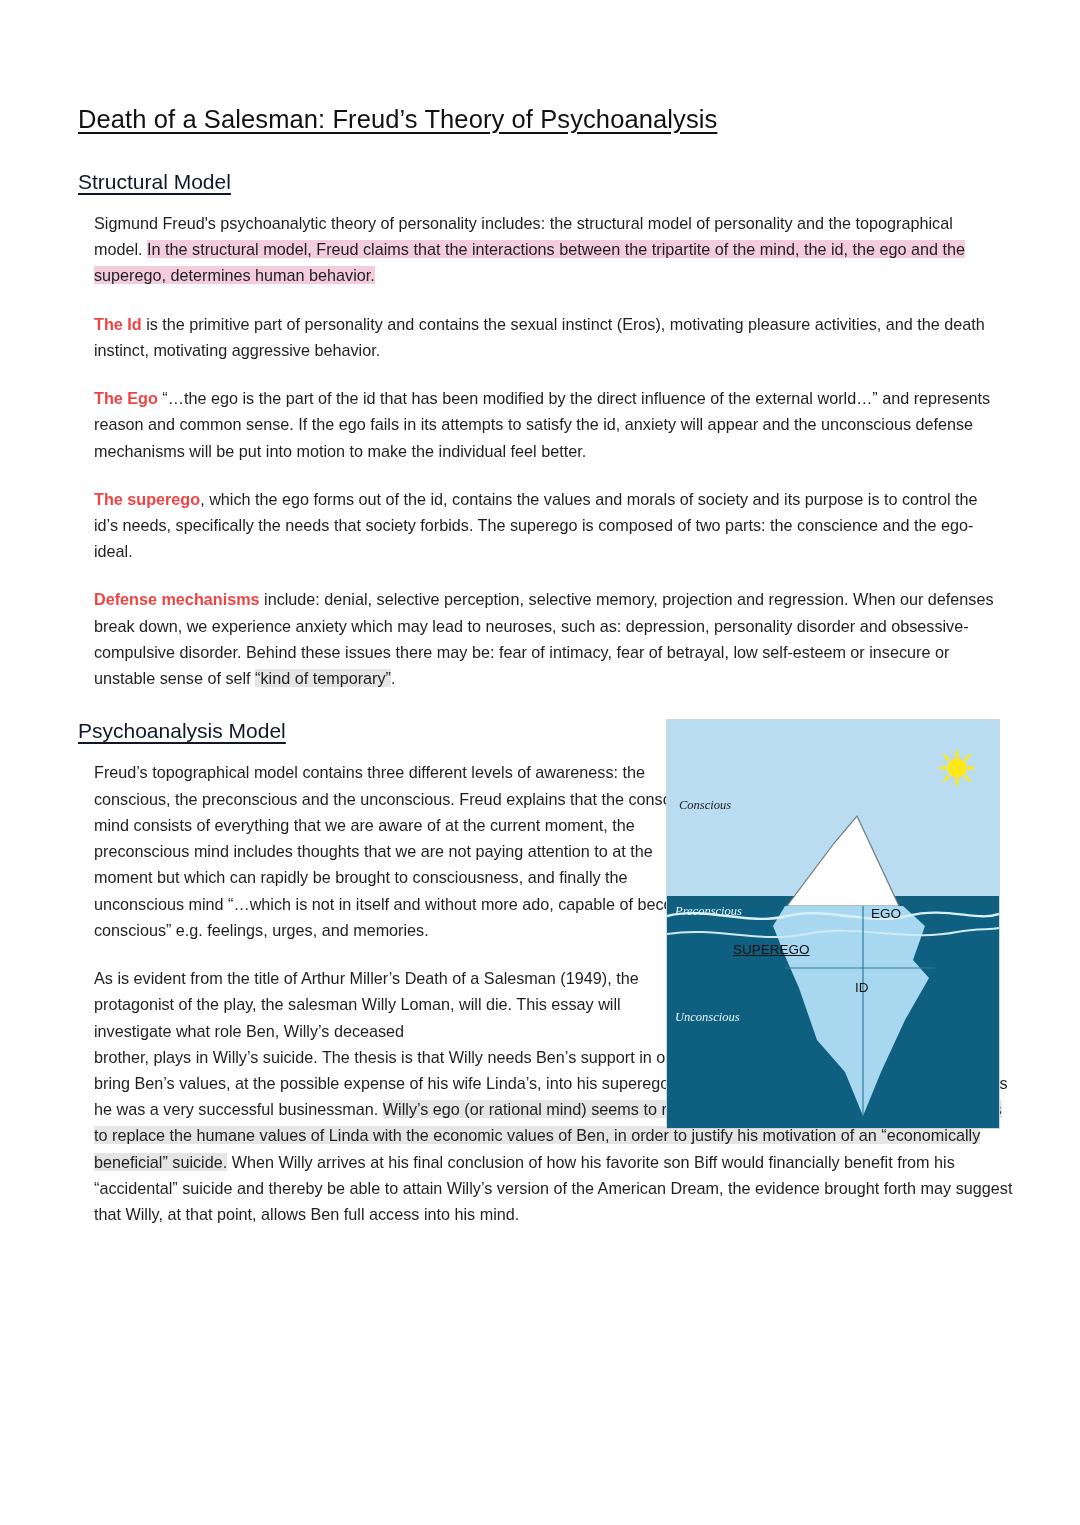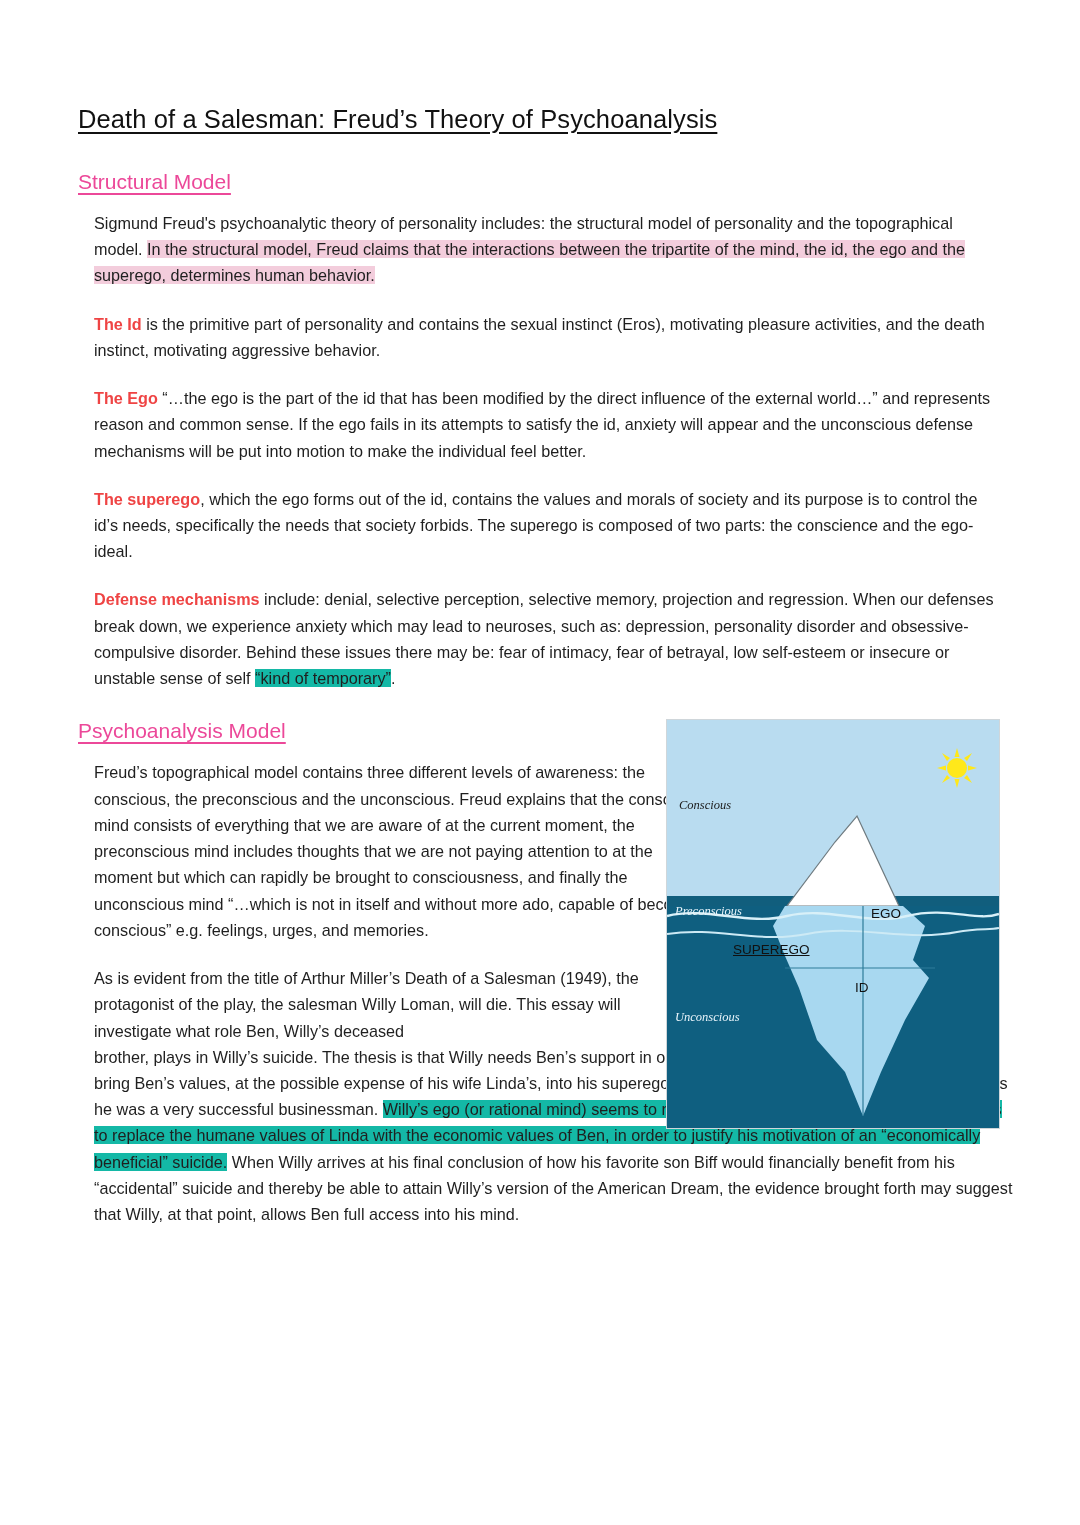--- a/index.html
+++ b/index.html
@@ -37,38 +37,38 @@
     text-underline-offset: 4px;
     color: #111;
     line-height: 1.25;
   }
   h2.section-title {
     font-size: 21px;
     font-weight: 400;
     margin: 0 0 16px 0;
     text-decoration: underline;
     text-underline-offset: 4px;
-    color: #ec4899;
+    color: #0f172a;
   }
   p.para {
     font-size: 16.2px;
     line-height: 1.62;
     margin: 0 0 22px 16px;
     color: #1f1f1f;
     text-align: left;
   }
   .lead {
     color: #ef4444;
     font-weight: bold;
   }
   .hl-pink {
     background: #f3cddc;
   }
   .hl-blue {
-    background: #14b8a6;
+    background: #e5e5e5;
   }
   .section-gap {
     height: 6px;
   }
   
   .topo-wrap {
     position: relative;
   }
   .figure {
     position: absolute;

